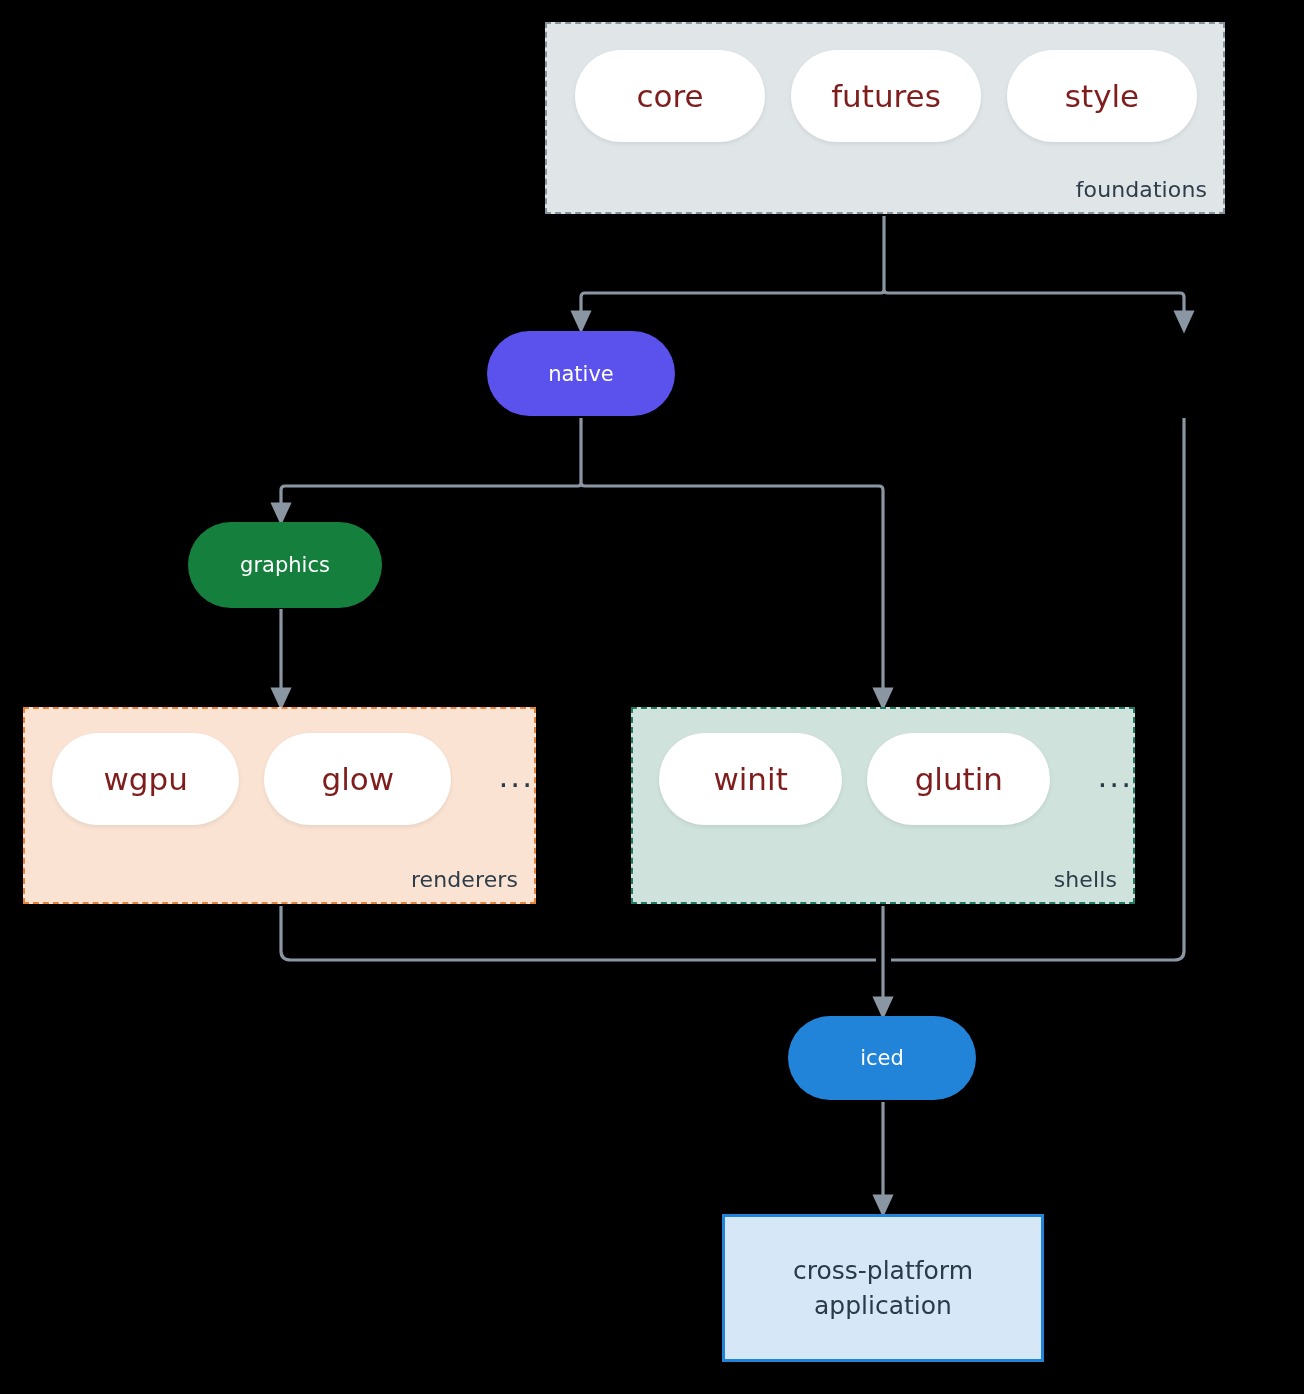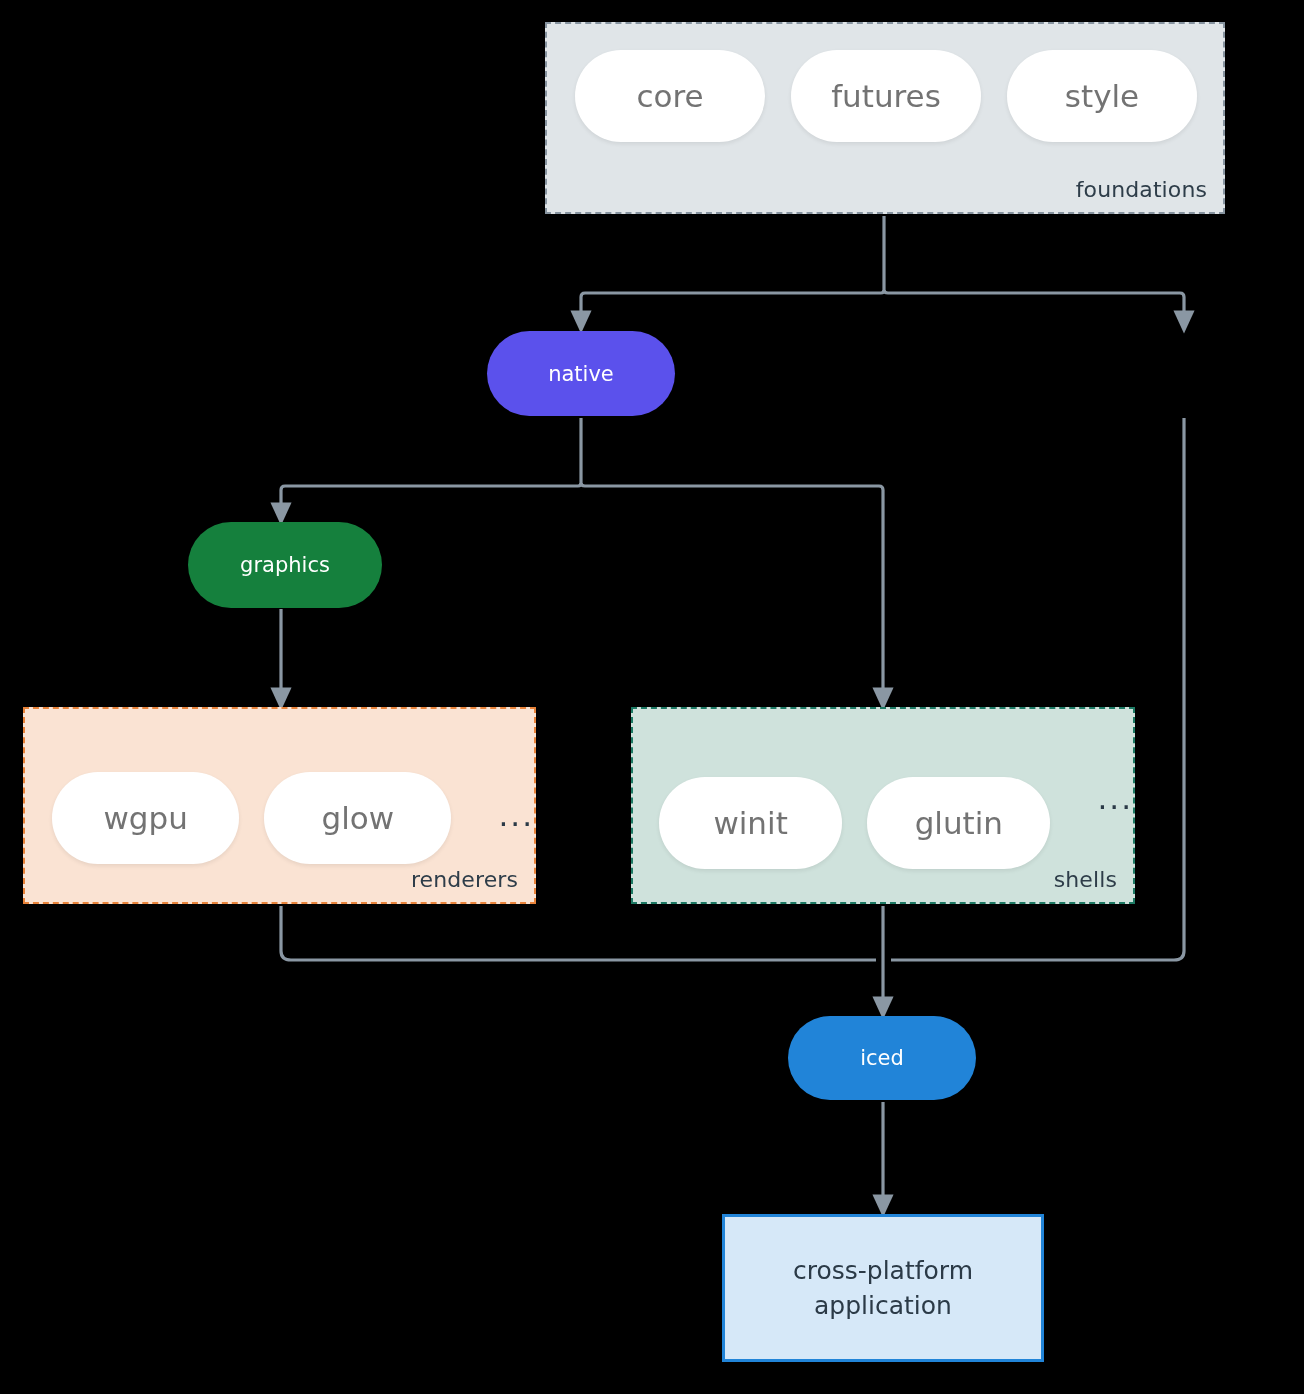--- a/index.html
+++ b/index.html
@@ -47,21 +47,21 @@
   }
 
   
   .pill {
     background: #ffffff;
     border-radius: 48px;
     display: flex;
     align-items: center;
     justify-content: center;
     font-size: 31px;
-    color: #737373;
+    color: #7f1d1d;
     box-shadow: 0 2px 4px rgba(0,0,0,0.08);
     box-sizing: border-box;
   }
   .ellipsis {
     font-size: 31px;
     color: #2b3a47;
     letter-spacing: 2px;
     padding-left: 22px;
     padding-bottom: 6px;
   }
@@ -102,38 +102,37 @@
   #foundations-group .group-pills {
     padding: 26px 0 0 28px;
     gap: 26px;
   }
   #foundations-group .pill { width: 190px; height: 92px; }
 
   #renderers-group {
     left: 23px; top: 707px; width: 513px; height: 197px;
     background: #fae3d3;
     border: 2px dashed #e8833a;
-    justify-content: center;
   }
   #renderers-group .group-pills {
     padding: 24px 0 0 27px;
     gap: 25px;
   }
   #renderers-group .pill { width: 188px; height: 92px; }
 
   #shells-group {
     left: 631px; top: 707px; width: 504px; height: 197px;
     background: #cfe2dc;
     border: 2px dashed #1d7a64;
   }
   #shells-group .group-pills {
     padding: 24px 0 0 26px;
     gap: 25px;
   }
-  #shells-group .pill { width: 188px; height: 92px; margin-top: 44px; }
+  #shells-group .pill { width: 188px; height: 92px; }
 
   #node-native { left: 487px; top: 331px; width: 188px; height: 85px; background: #5b51ec; }
   #node-web    { left: 1090px; top: 331px; width: 188px; height: 85px; background: #5b51ec; }
   #node-graphics { left: 188px; top: 522px; width: 194px; height: 86px; background: #15803d; }
   #node-iced   { left: 788px; top: 1016px; width: 188px; height: 84px; background: #2184d8; }
 
   #node-application {
     left: 722px; top: 1214px; width: 322px; height: 148px;
     background: #d6e8f8;
     border: 3px solid #2184d8;

